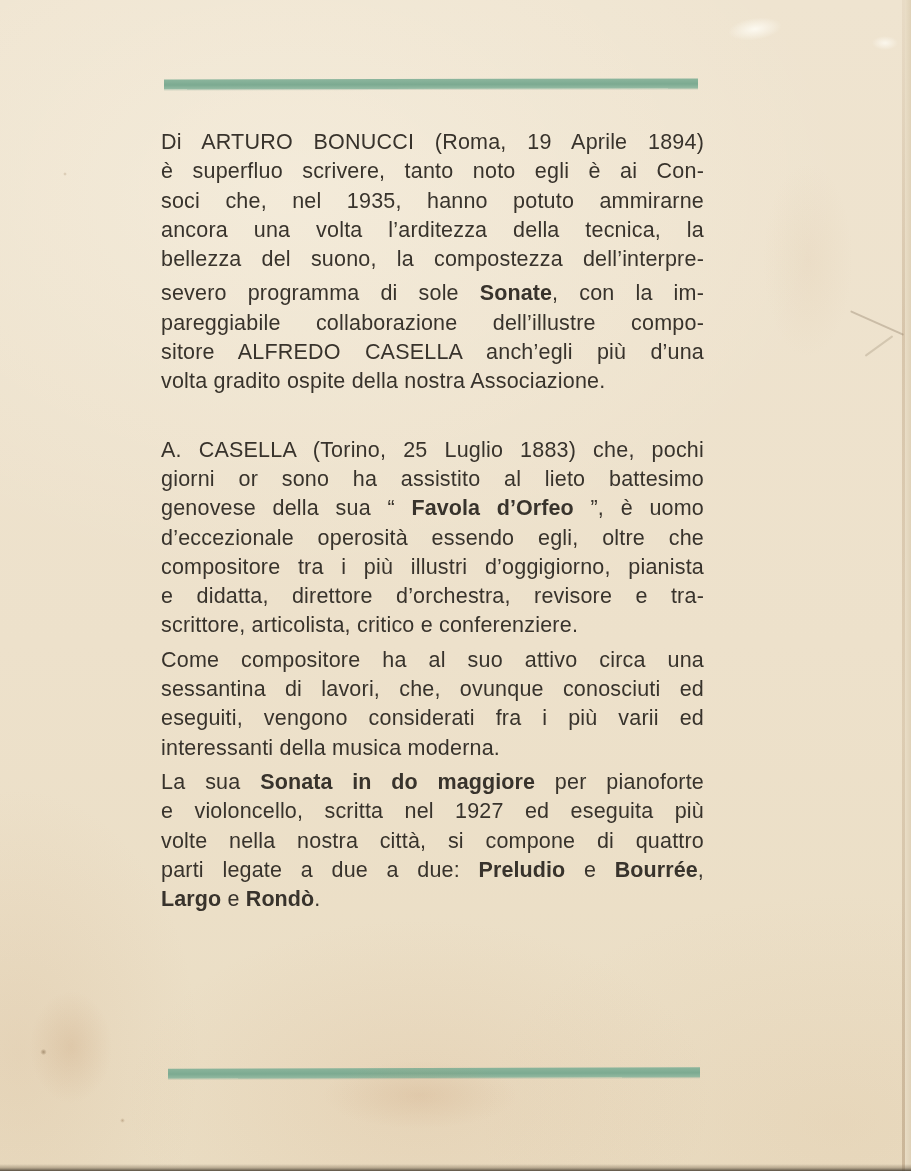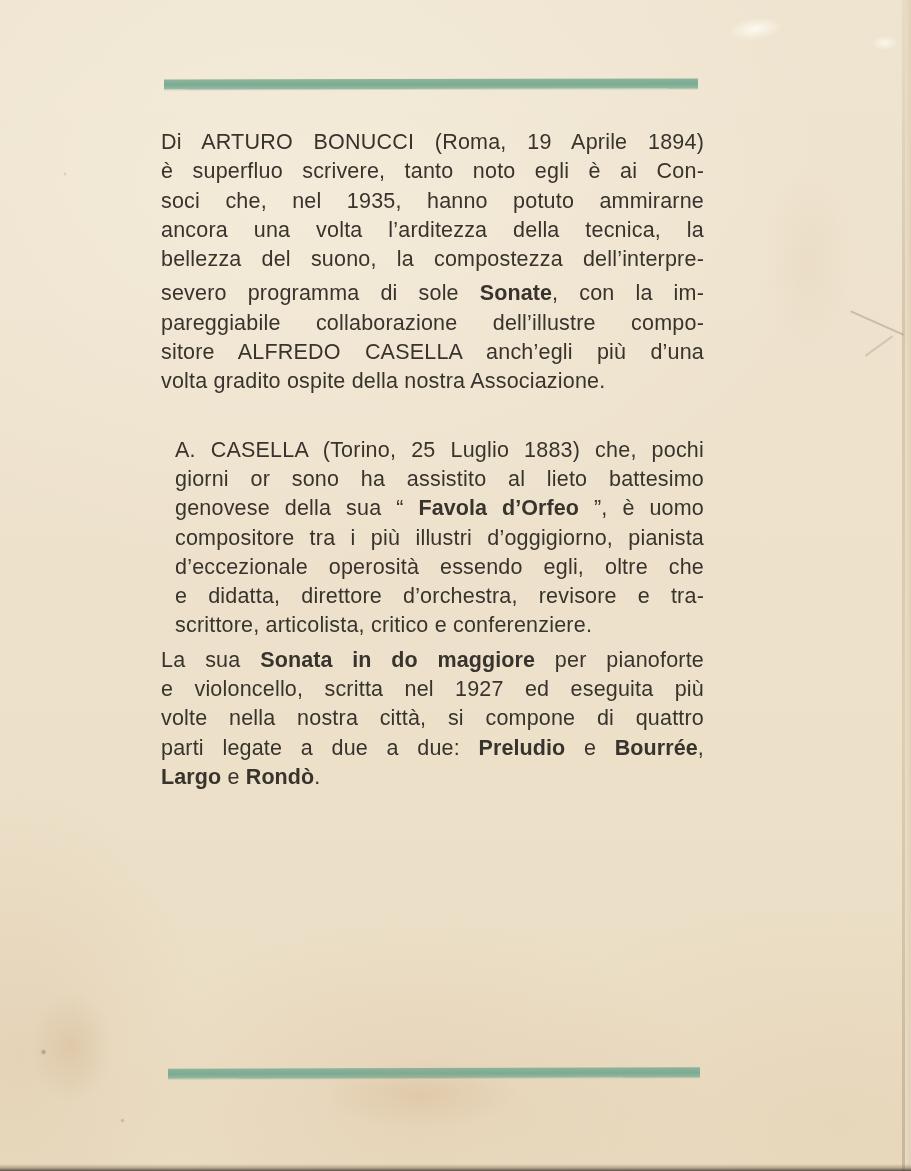--- a/index.html
+++ b/index.html
@@ -34,21 +34,21 @@
     left: 161px;
     top: 128px;
     width: 543px;
     color: #38332c;
     font-size: 21.5px;
     line-height: 29.3px;
     letter-spacing: 0.2px;
   }
   .paragraph { margin: 0; }
   .paragraph + .paragraph { margin-top: 5px; }
-  .paragraph.gap-before { margin-top: 39px; margin-left: 14px; }
+  .paragraph.gap-before { margin-top: 39px; }
   .line { text-align: justify; text-align-last: justify; }
   .line.last { text-align-last: left; }
   .b { font-weight: bold; letter-spacing: 0.1px; }
 
   
   .crease {
     position: absolute; left: 902px; top: 0; width: 3px; height: 100%;
     background: linear-gradient(to bottom,
       rgba(172,142,106,0.10), rgba(172,142,106,0.34) 28%,
       rgba(172,142,106,0.24) 62%, rgba(146,116,84,0.34) 100%);
@@ -114,24 +114,30 @@
       <div class="paragraph">
         <div class="line">severo programma di sole <span class="b">Sonate</span>, con la im-</div>
         <div class="line">pareggiabile collaborazione dell’illustre compo-</div>
         <div class="line">sitore ALFREDO CASELLA anch’egli più d’una</div>
         <div class="line last">volta gradito ospite della nostra Associazione.</div>
       </div>
       <div class="paragraph gap-before">
         <div class="line">A. CASELLA (Torino, 25 Luglio 1883) che, pochi</div>
         <div class="line">giorni or sono ha assistito al lieto battesimo</div>
         <div class="line">genovese della sua “ <span class="b">Favola d’Orfeo</span> ”, è uomo</div>
+        <div class="line">d’eccezionale operosità essendo egli, oltre che</div>
         <div class="line">compositore tra i più illustri d’oggigiorno, pianista</div>
-        <div class="line">d’eccezionale operosità essendo egli, oltre che</div>
         <div class="line">e didatta, direttore d’orchestra, revisore e tra-</div>
         <div class="line last">scrittore, articolista, critico e conferenziere.</div>
+      </div>
+      <div class="paragraph">
+        <div class="line">Come compositore ha al suo attivo circa una</div>
+        <div class="line">sessantina di lavori, che, ovunque conosciuti ed</div>
+        <div class="line">eseguiti, vengono considerati fra i più varii ed</div>
+        <div class="line last">interessanti della musica moderna.</div>
       </div>
       <div class="paragraph">
         <div class="line">La sua <span class="b">Sonata in do maggiore</span> per pianoforte</div>
         <div class="line">e violoncello, scritta nel 1927 ed eseguita più</div>
         <div class="line">volte nella nostra città, si compone di quattro</div>
         <div class="line">parti legate a due a due: <span class="b">Preludio</span> e <span class="b">Bourrée</span>,</div>
         <div class="line last"><span class="b">Largo</span> e <span class="b">Rondò</span>.</div>
       </div>
     </div>
 

